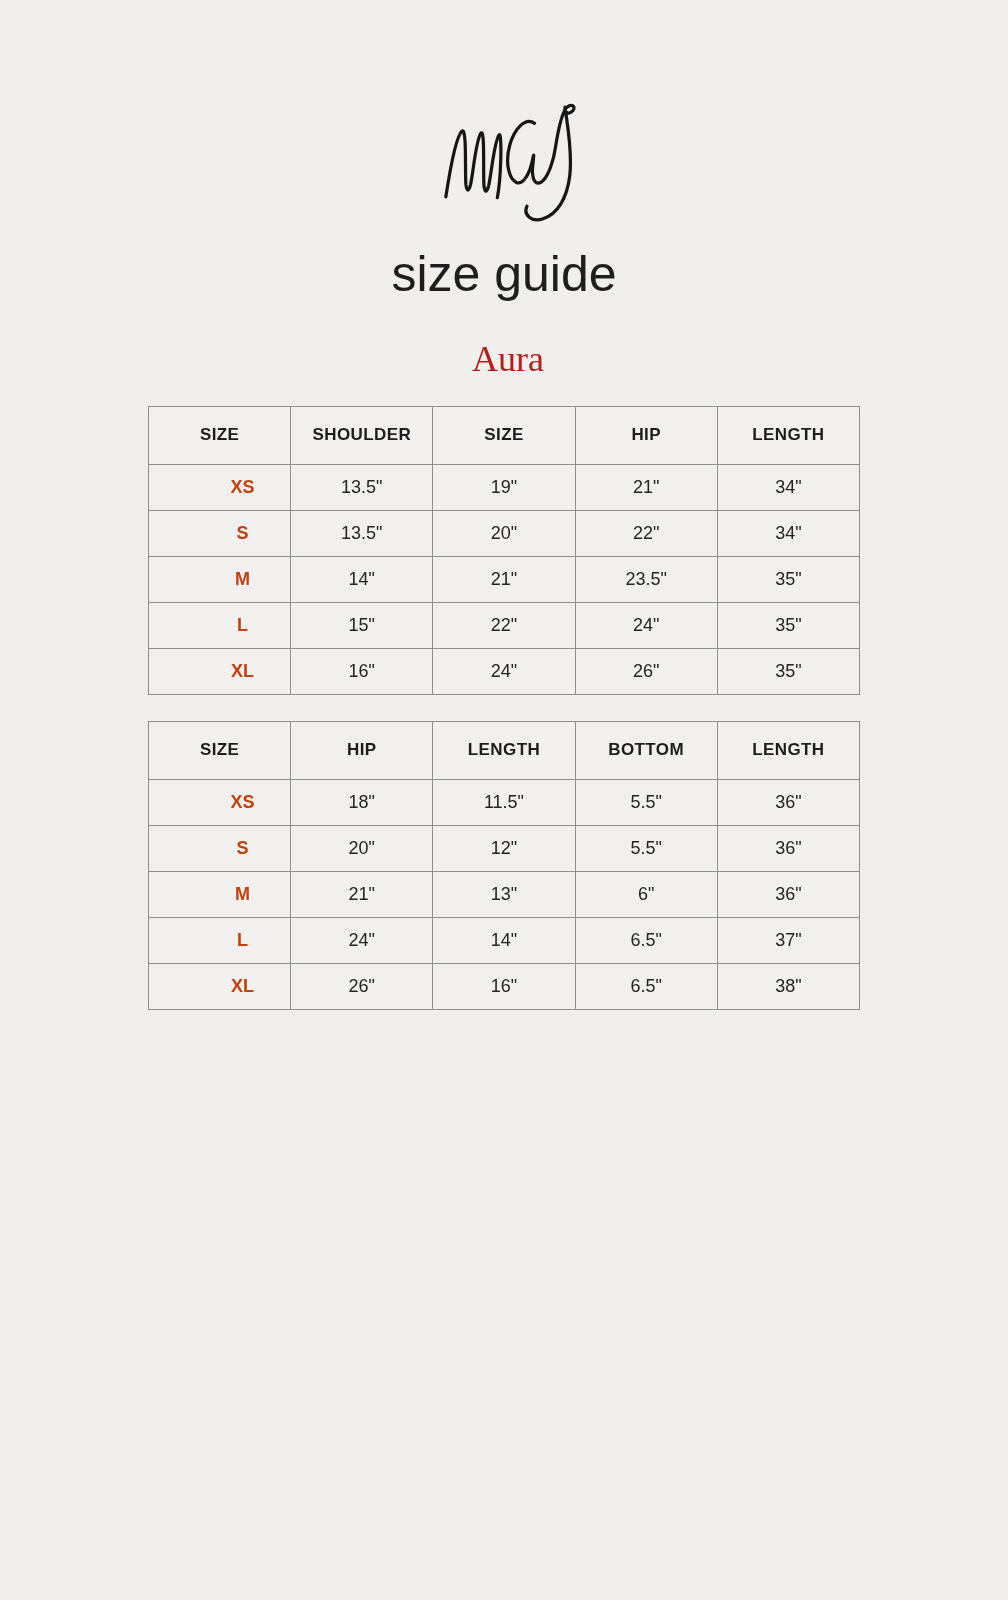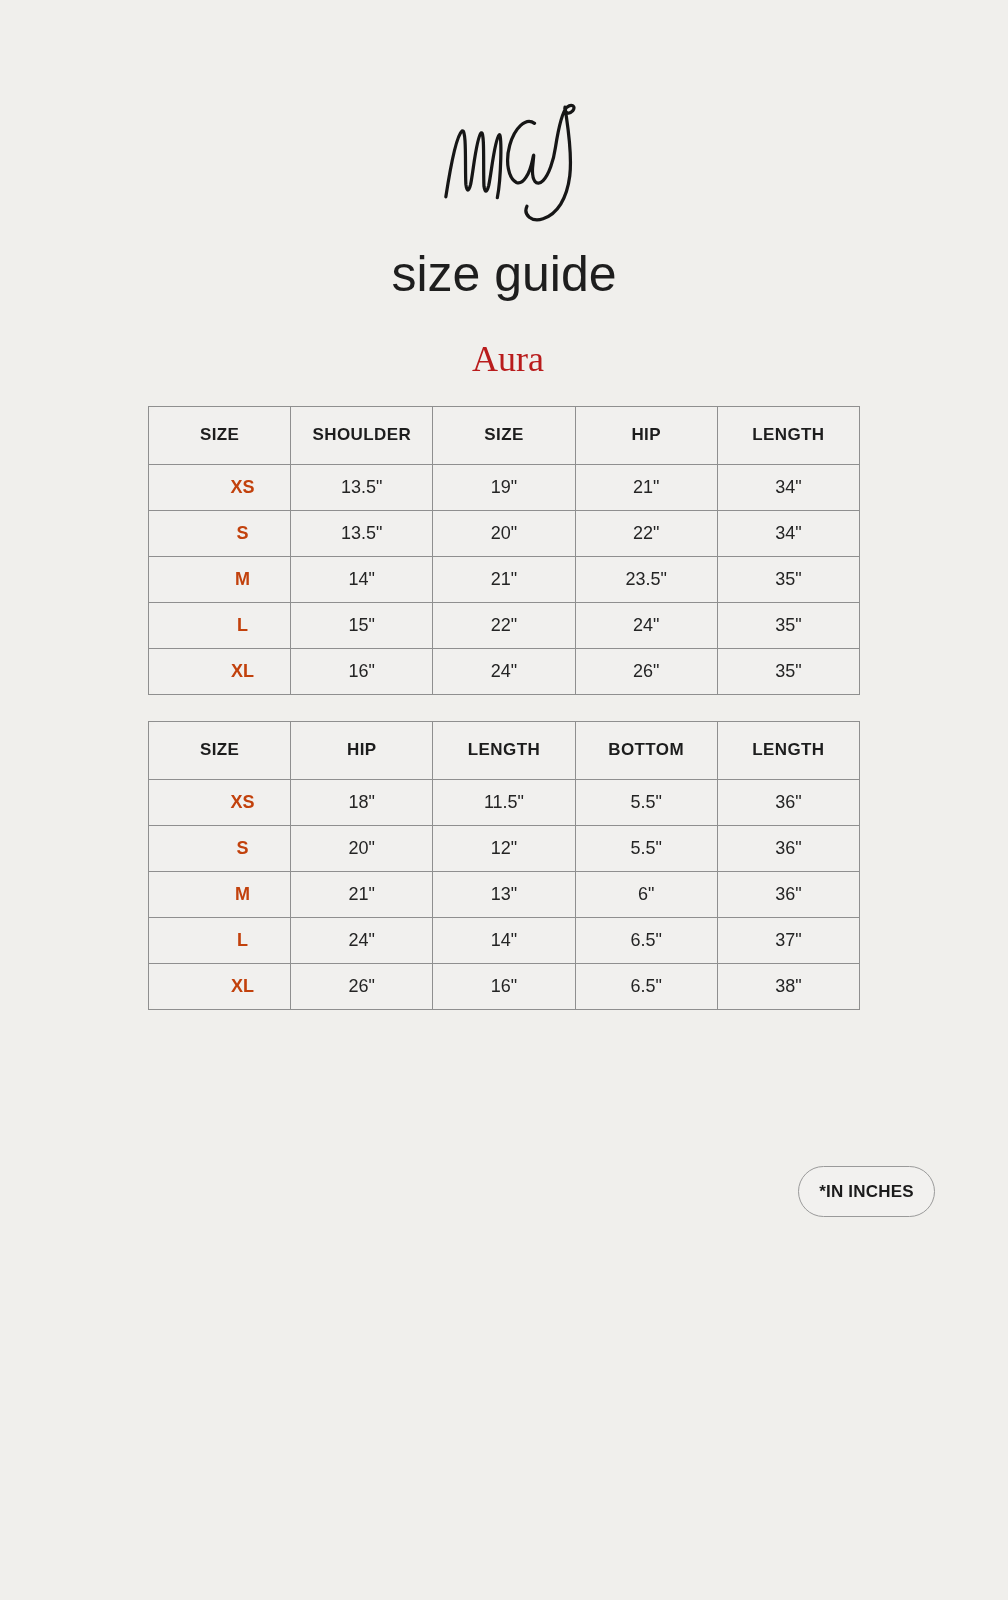--- a/index.html
+++ b/index.html
@@ -218,15 +218,14 @@
             <td class="size-cell">XL</td>
             <td>26"</td>
             <td>16"</td>
             <td>6.5"</td>
             <td>38"</td>
           </tr>
         </tbody>
     </table>
   </div>
 
-  <div class="inches-badge">*IN INCHES</div>
 
 </div>
 
 </body></html>

